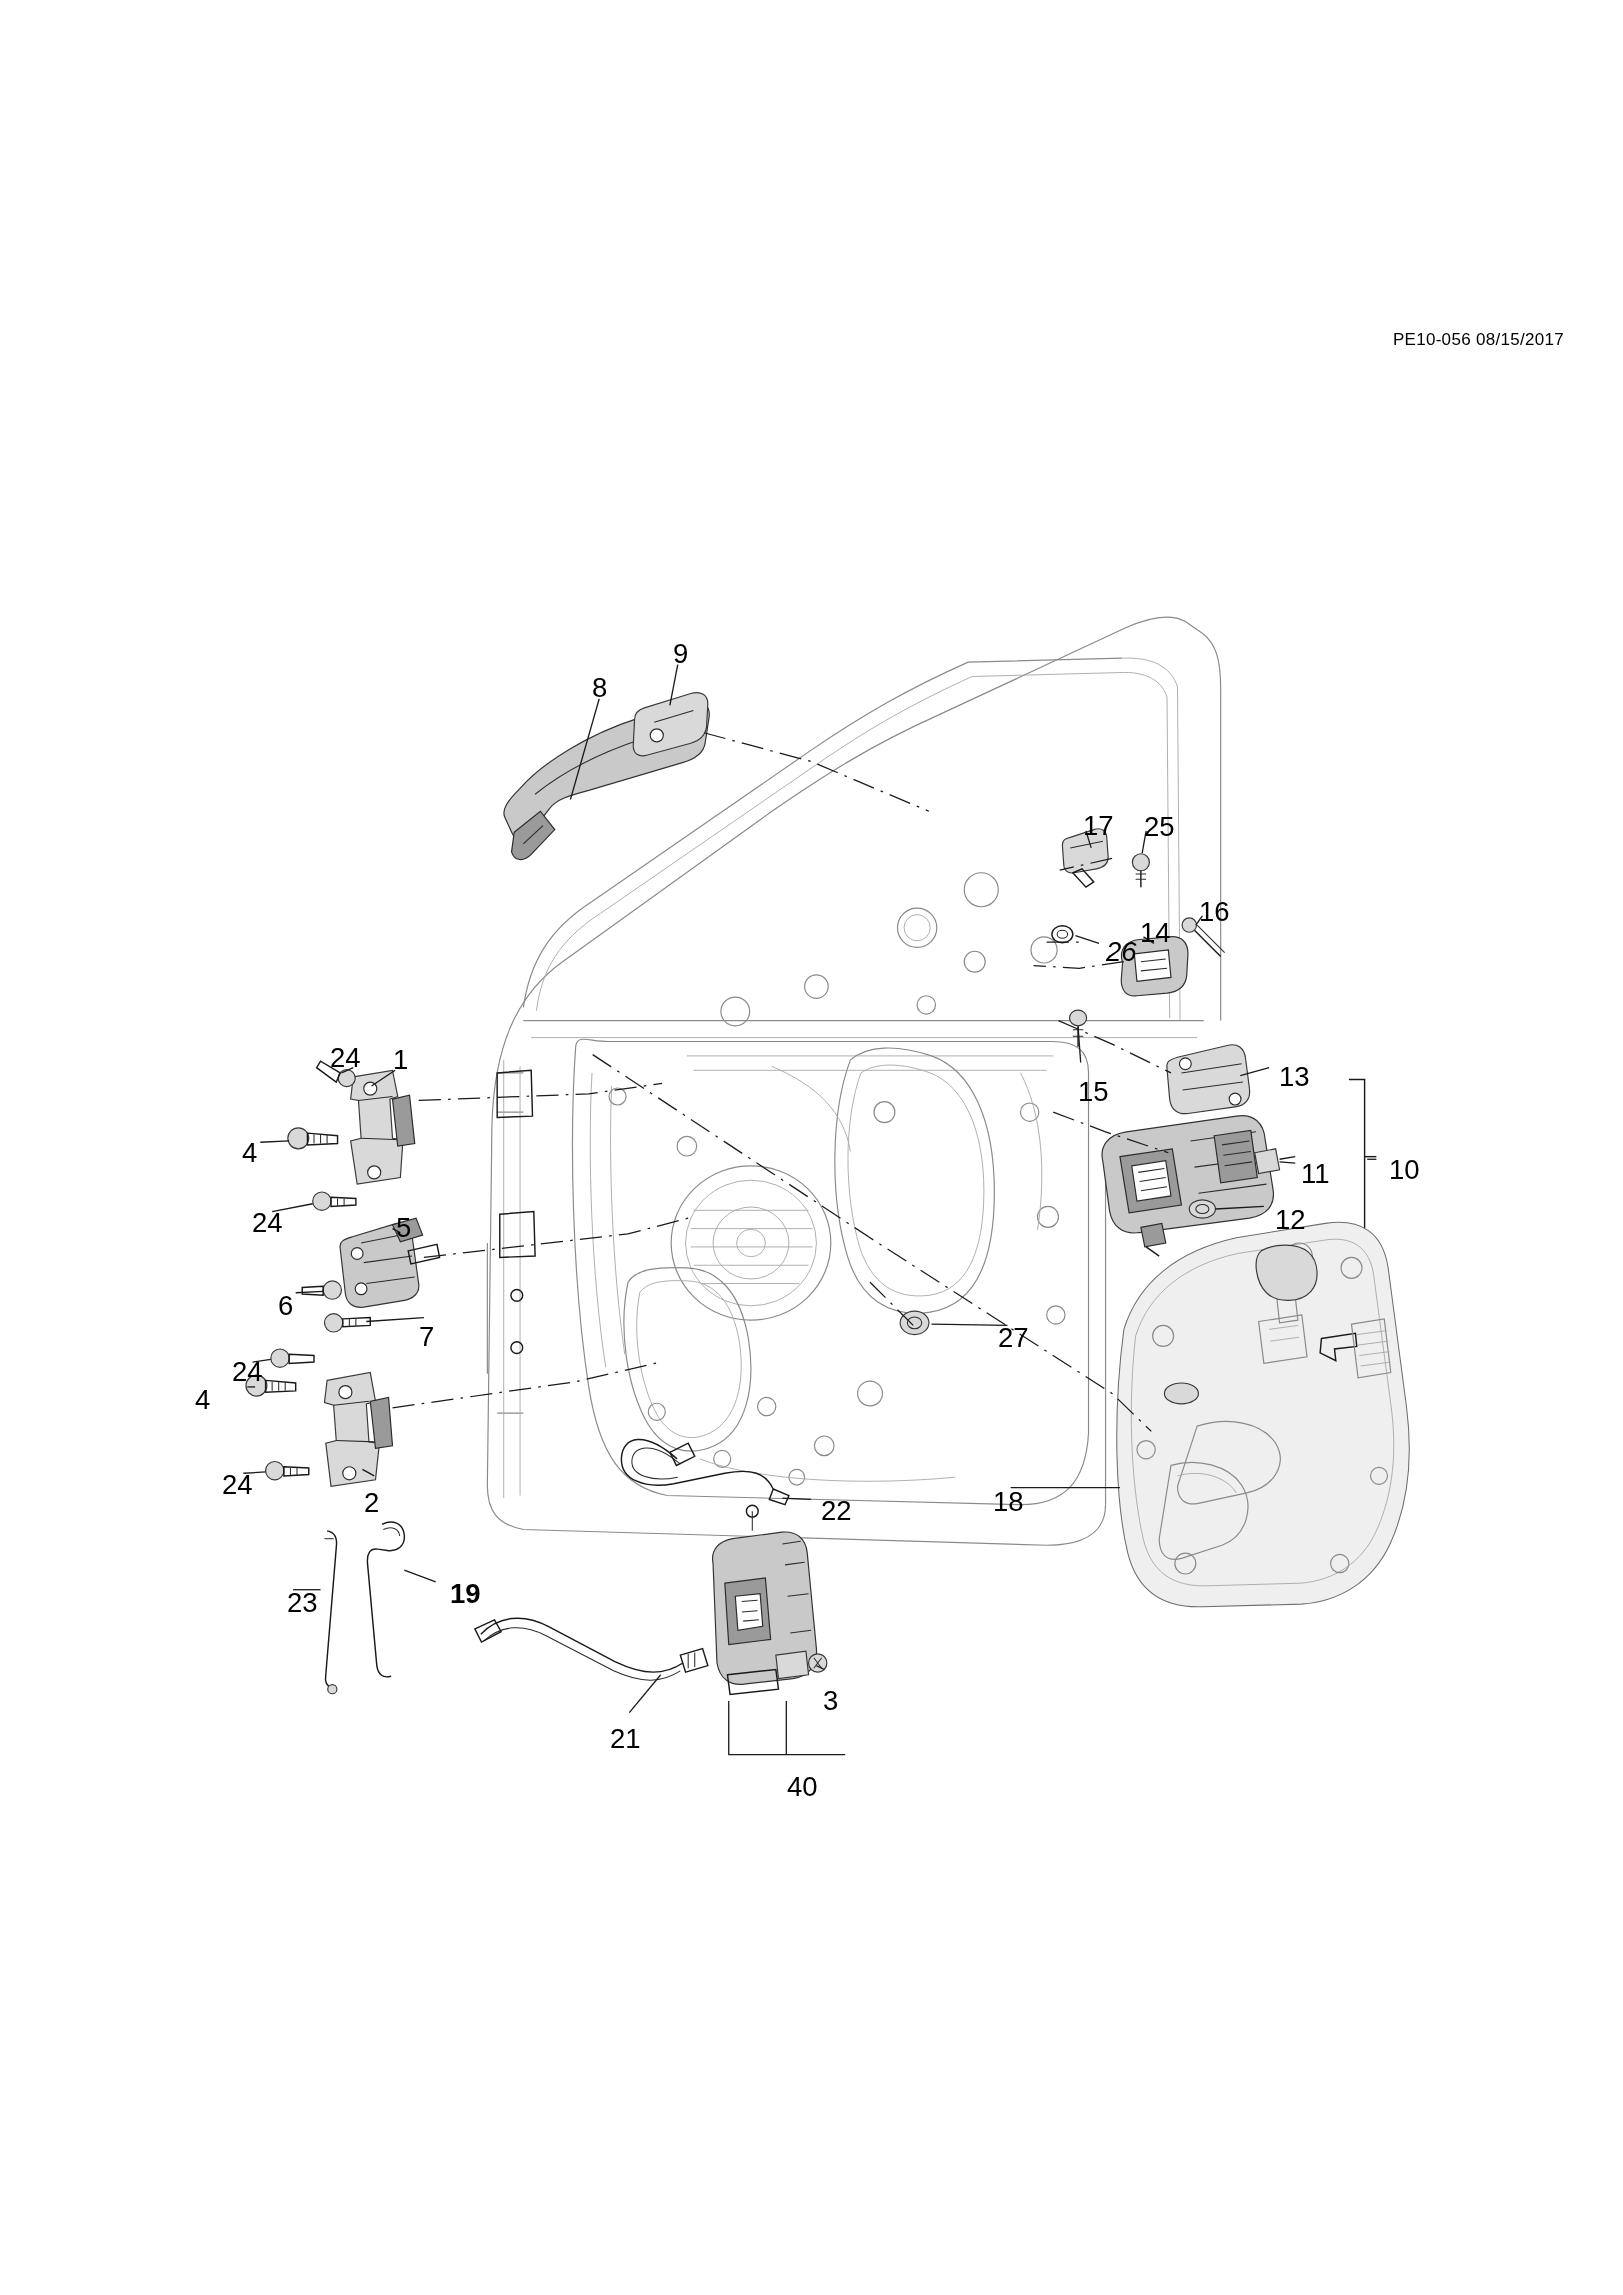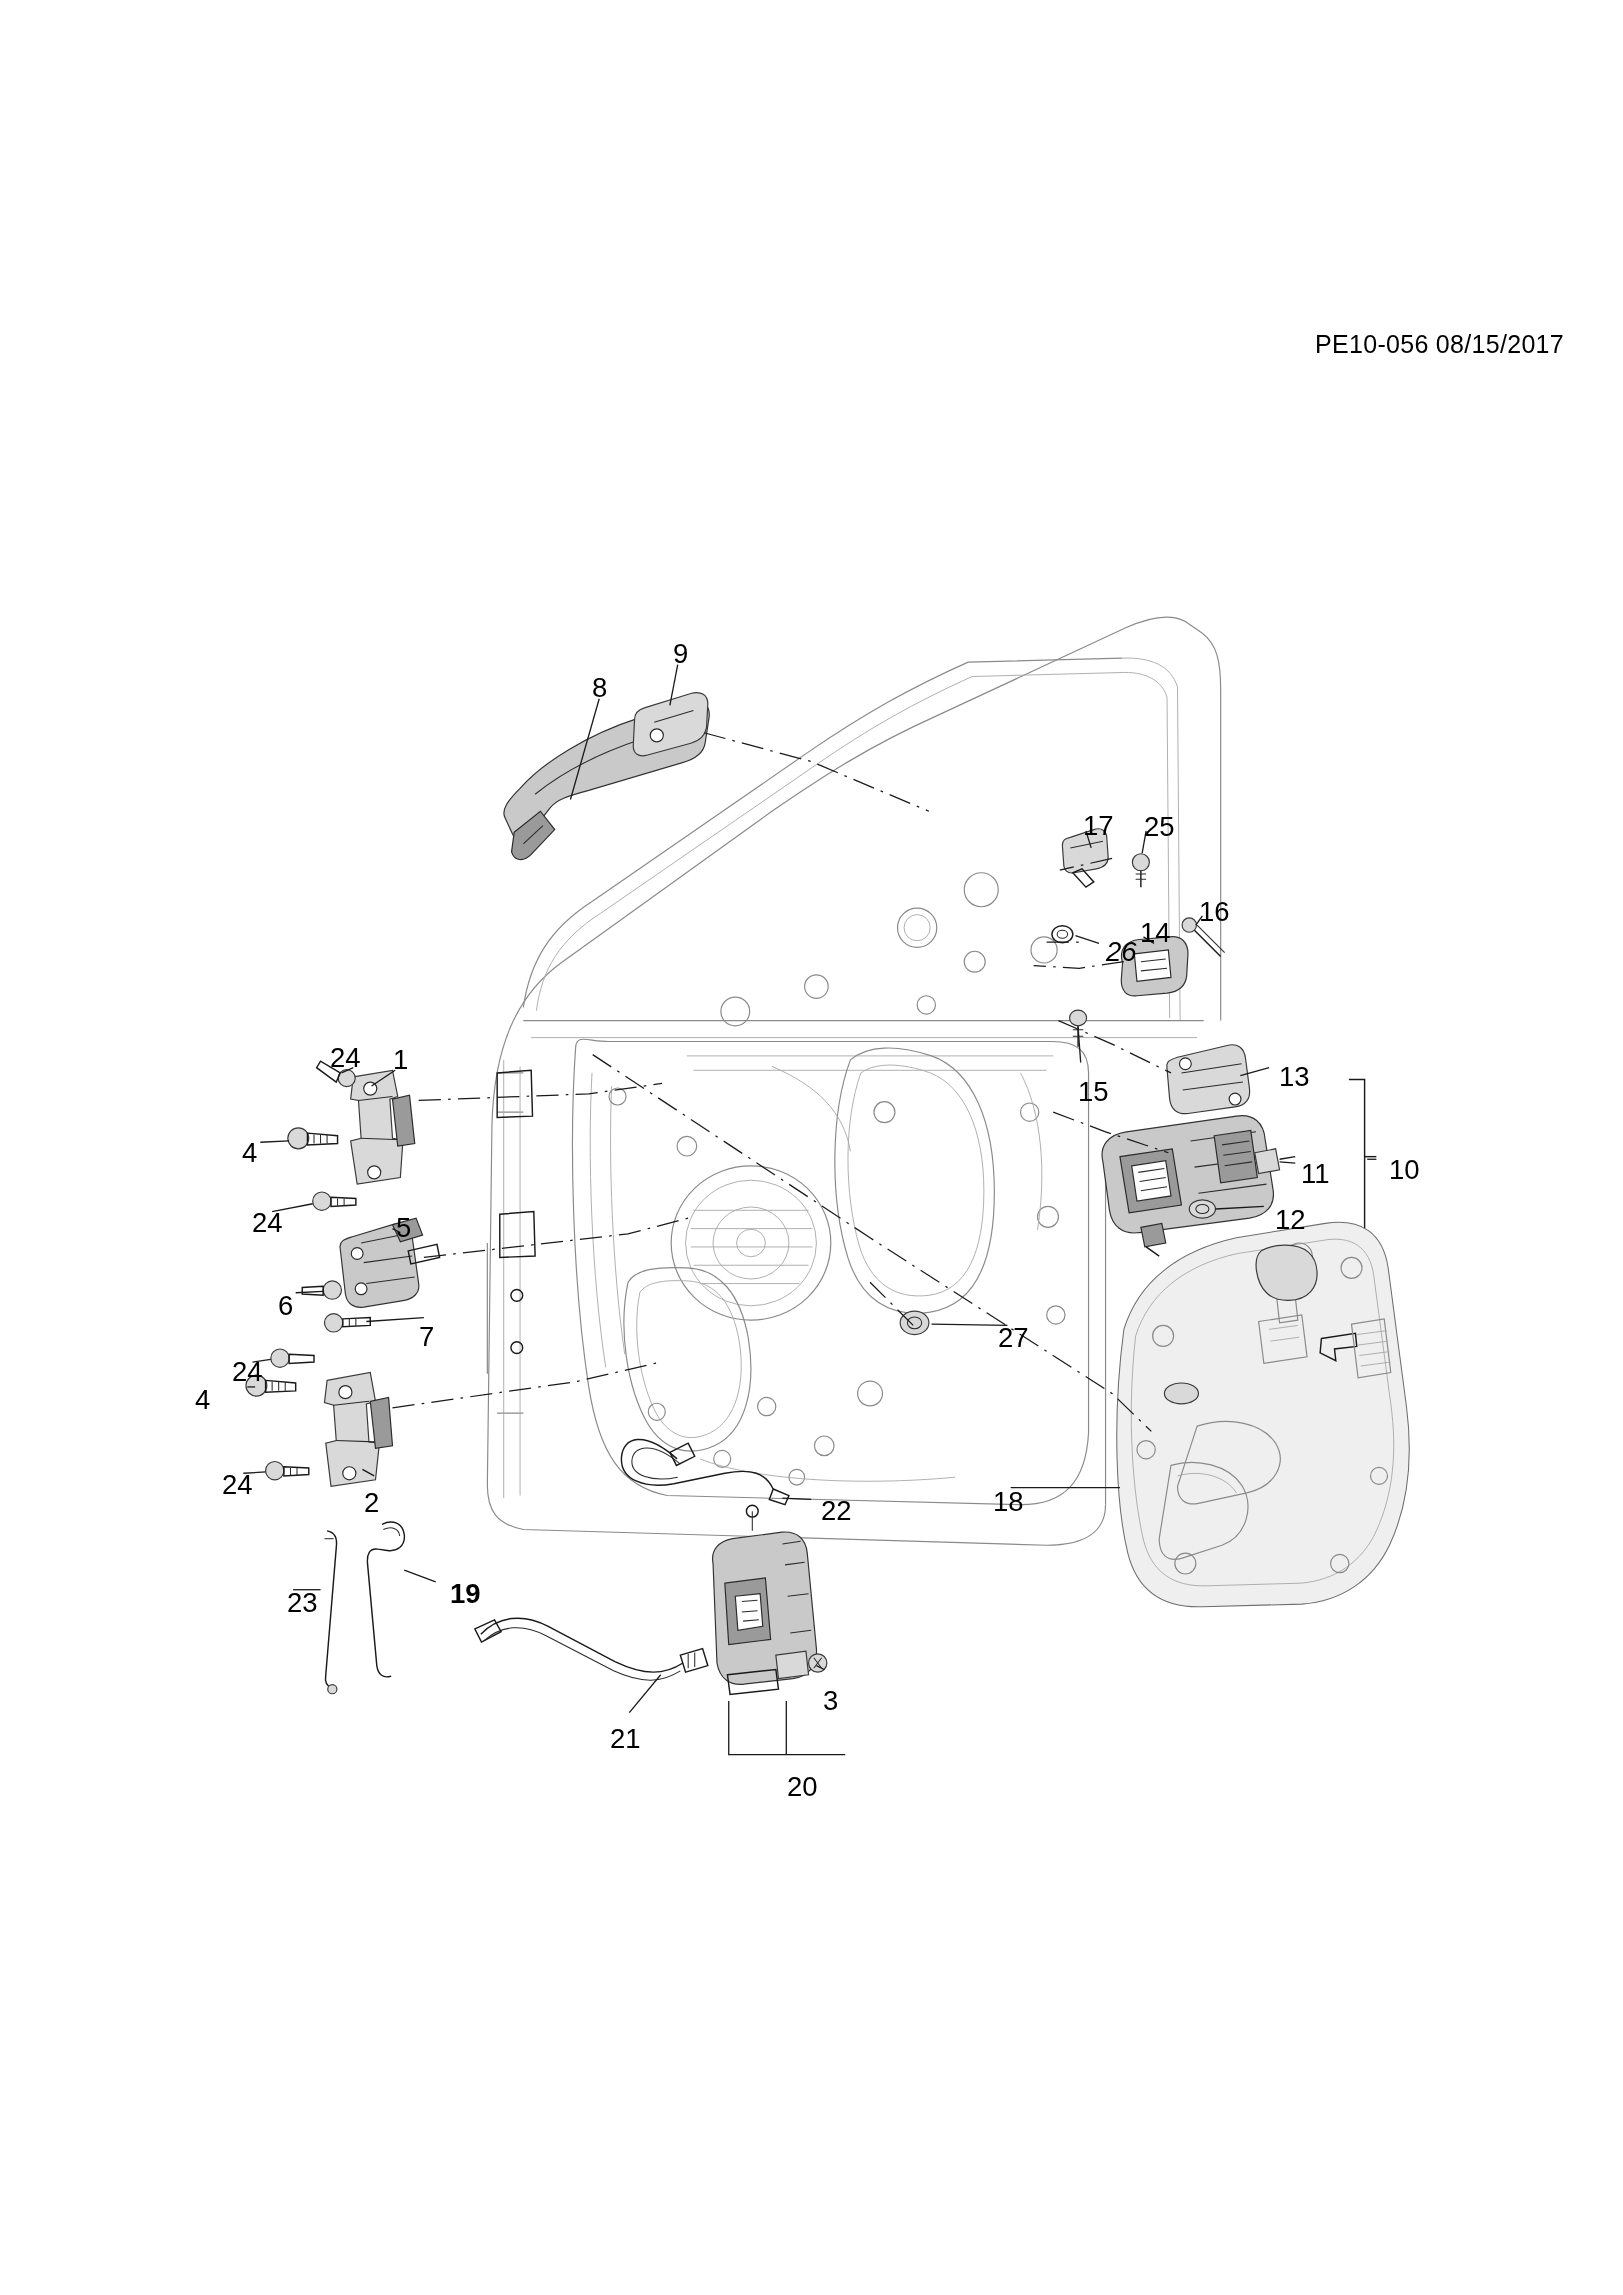--- a/index.html
+++ b/index.html
@@ -18,21 +18,21 @@
   #sheet {
     position: absolute;
     left: 0; top: 0;
     width: 1623px;
     height: 2295px;
   }
   .doc-code {
     position: absolute;
     right: 59px;
     top: 330px;
-    font-size: 25px;
+    font-size: 17px;
     letter-spacing: 0.3px;
     white-space: nowrap;
   }
   .callout {
     position: absolute;
     font-size: 27.5px;
     line-height: 1;
     white-space: nowrap;
   }
   svg.art {
@@ -408,21 +408,21 @@
   <div class="callout" style="left:1389px; top:1156px;">10</div>
   <div class="callout" style="left:1301px; top:1160px;">11</div>
   <div class="callout" style="left:1275px; top:1206px;text-align:right;">12</div>
   <div class="callout" style="left:1279px; top:1063px;">13</div>
   <div class="callout" style="left:1140px; top:919px;">14</div>
   <div class="callout" style="left:1078px; top:1078px;text-align:right;">15</div>
   <div class="callout" style="left:1199px; top:898px;">16</div>
   <div class="callout" style="left:1083px; top:812px;">17</div>
   <div class="callout" style="left:993px; top:1488px;">18</div>
   <div class="callout" style="left:450px;  top:1580px;font-weight:bold;">19</div>
-  <div class="callout" style="left:787px; top:1773px;">20</div>
+  <div class="callout" style="left:787px; top:1773px;">40</div>
   <div class="callout" style="left:610px;  top:1725px;">21</div>
   <div class="callout" style="left:821px; top:1497px;">22</div>
   <div class="callout" style="left:275px;  top:1589px;margin-left:12px;">23</div>
   <div class="callout" style="left:330px; top:1044px;">24</div>
   <div class="callout" style="left:252px; top:1209px;">24</div>
   <div class="callout" style="left:232px; top:1358px;">24</div>
   <div class="callout" style="left:222px; top:1471px;">24</div>
   <div class="callout" style="left:1144px; top:813px;">25</div>
   <div class="callout" style="left:1106px; top:938px;font-style:italic;">26</div>
   <div class="callout" style="left:998px; top:1324px;">27</div>

